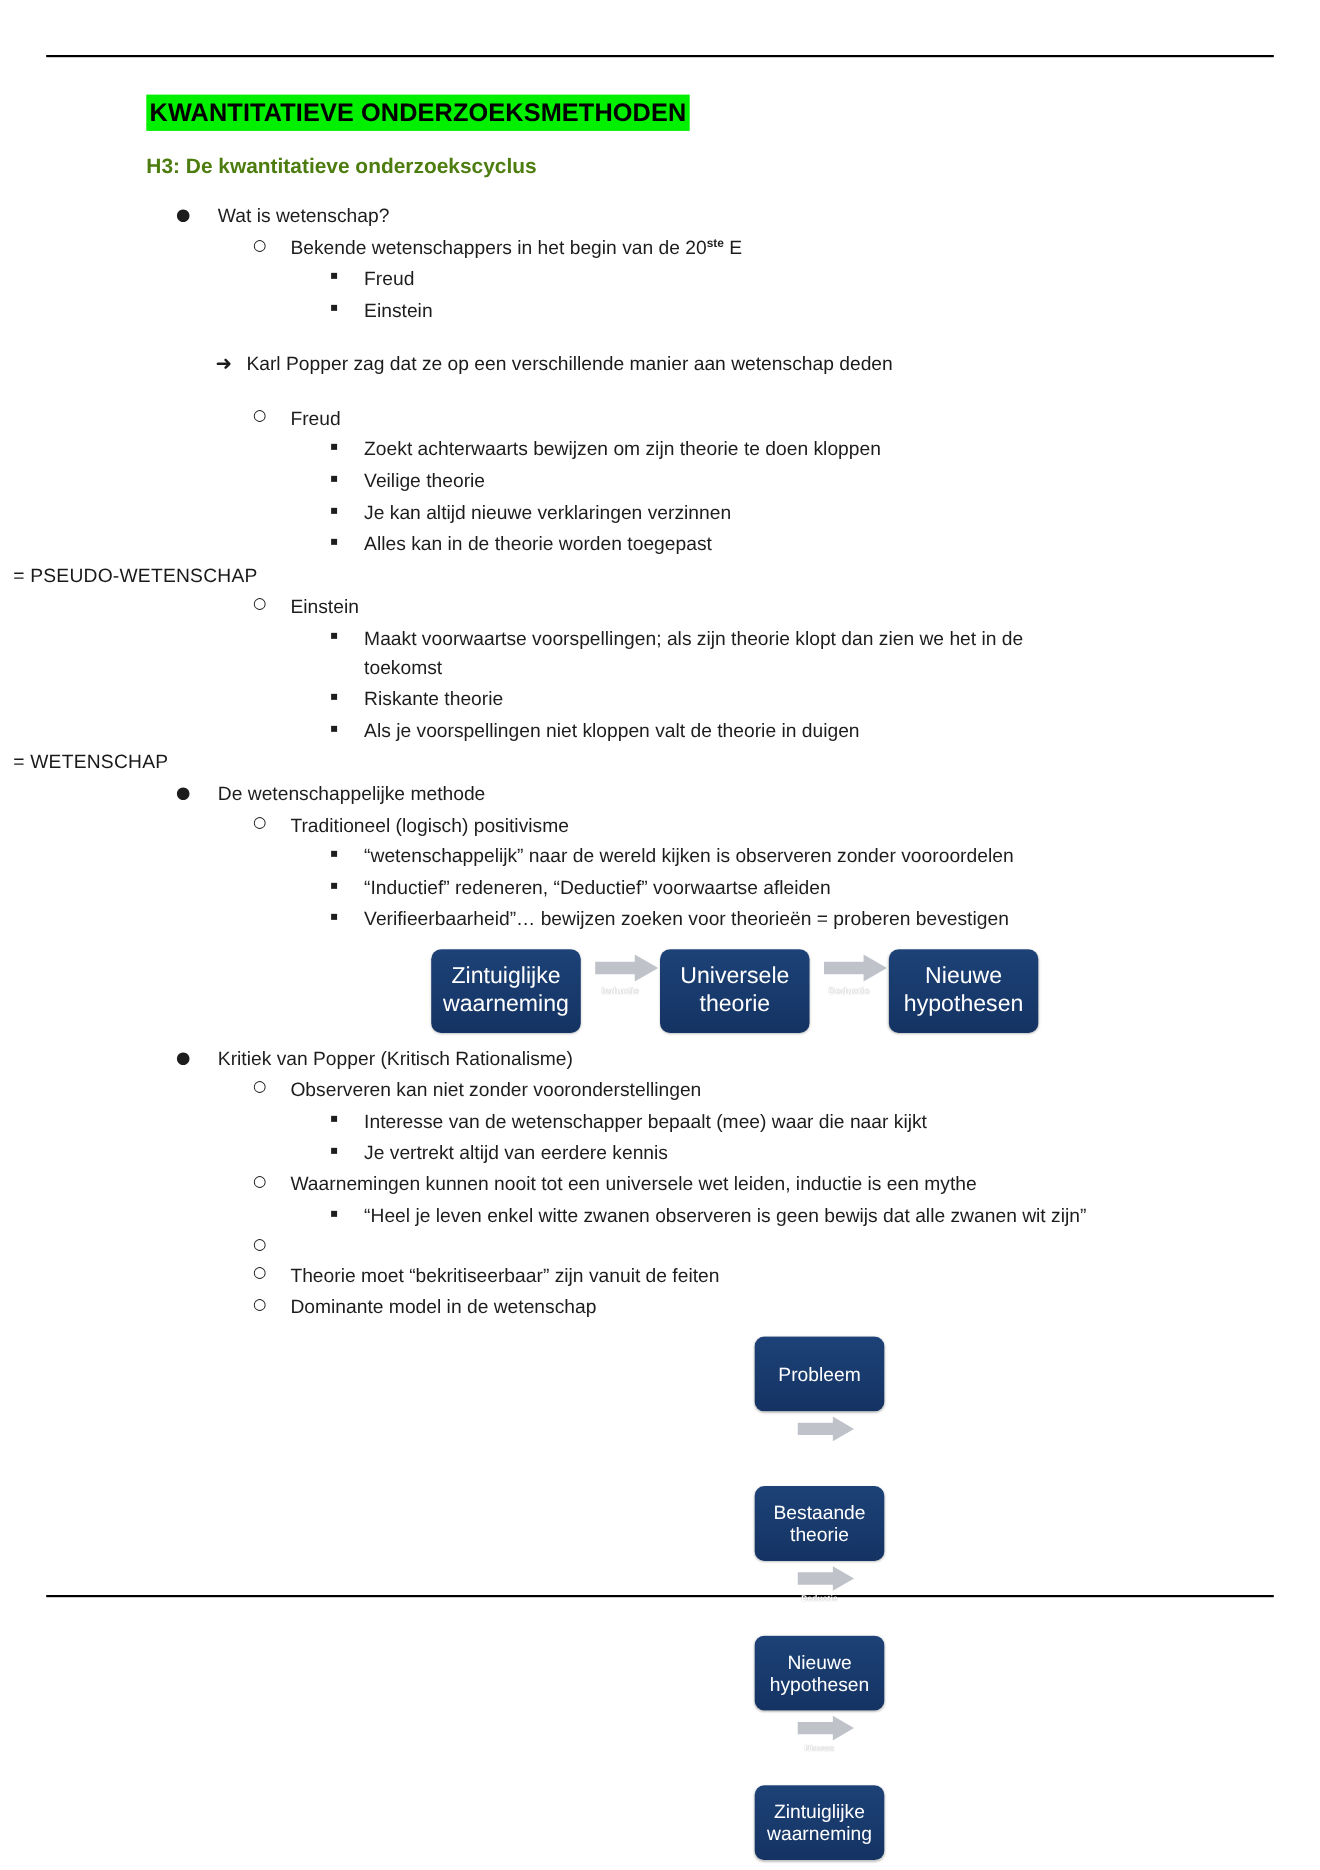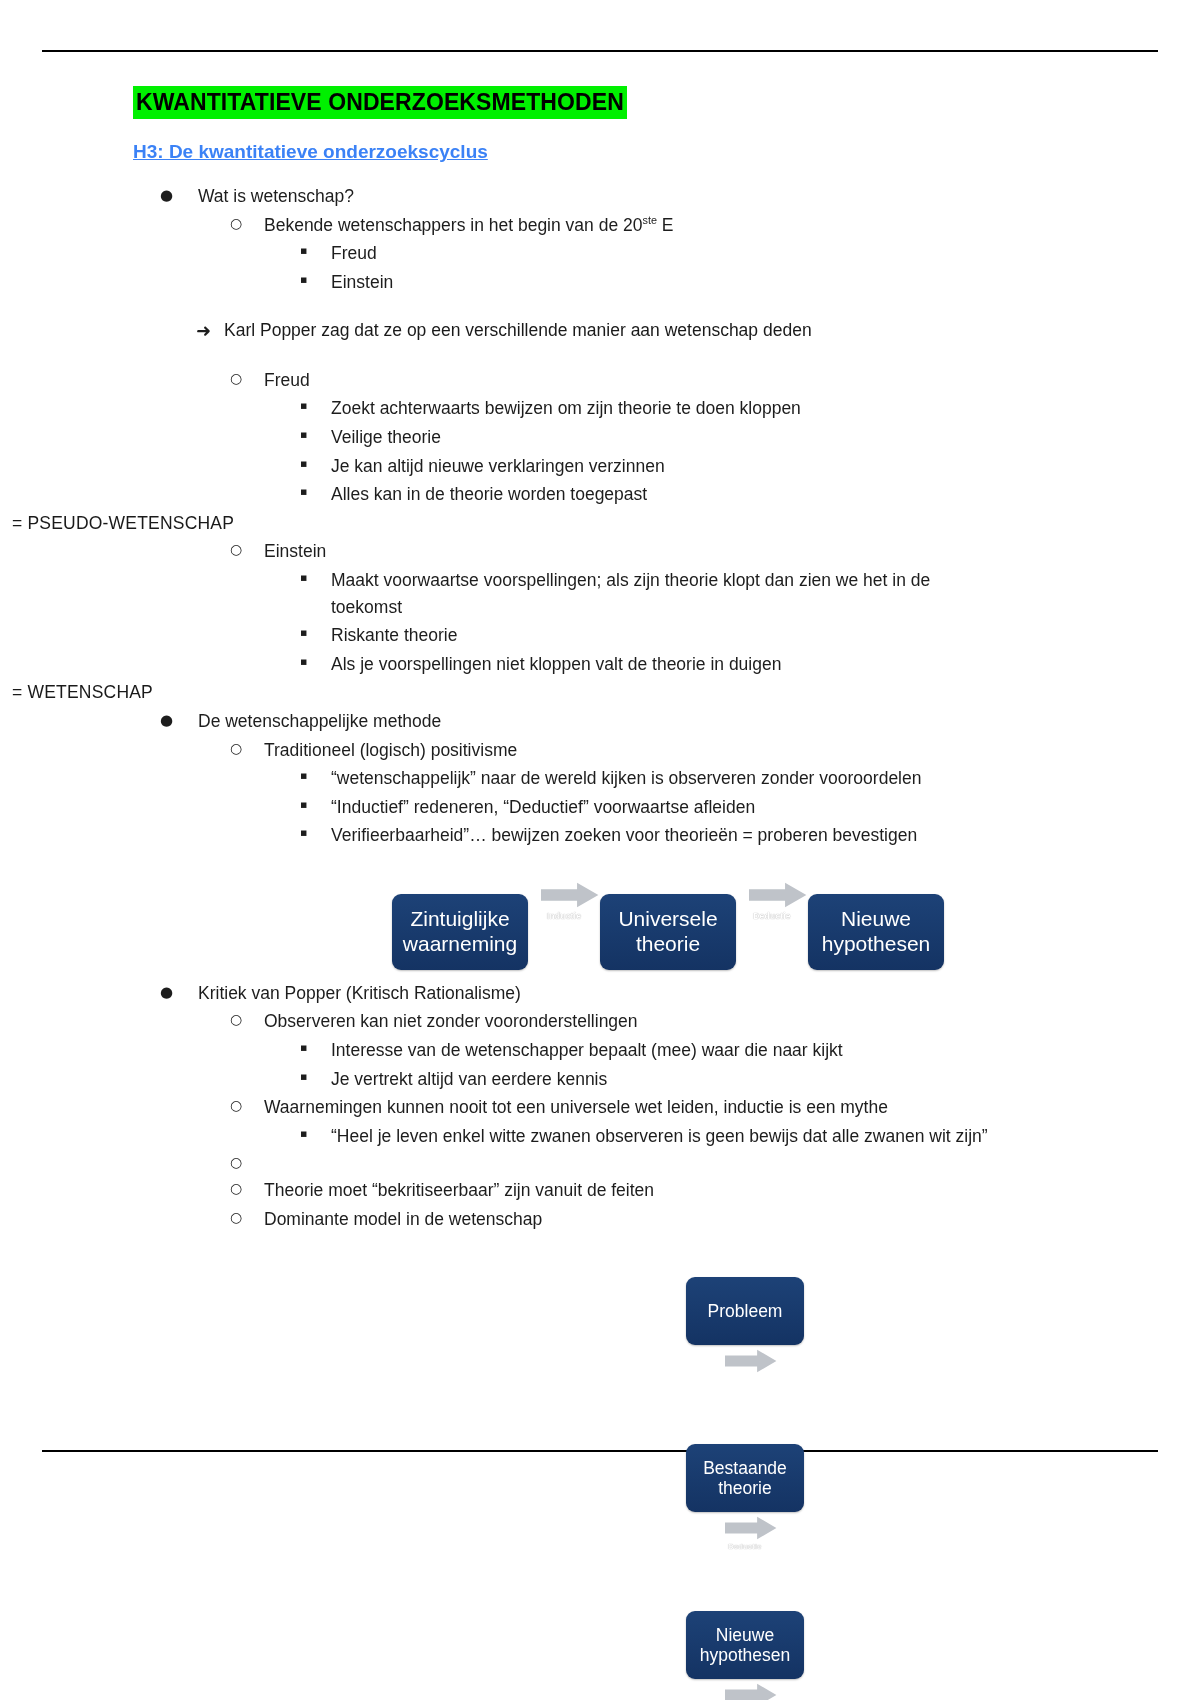--- a/index.html
+++ b/index.html
@@ -61,23 +61,22 @@
     font-weight: bold;
     font-size: 23px;
     letter-spacing: 0.1px;
     line-height: 1.22;
     padding: 2px 3px 3px 3px;
   }
   .doc-subtitle {
     padding-left: 133px;
     font-weight: bold;
     font-size: 19px;
-    color: #3b82f6;
+    color: #4d7c0f;
     margin-bottom: 20px;
-    text-decoration: underline;
   }
 
   
   .li {
     display: flex;
     align-items: flex-start;
     font-size: 17.5px;
     line-height: 1.52;
     color: #1d1d1d;
   }
@@ -140,21 +139,20 @@
     background: #163a6e;
     background-image: linear-gradient(180deg, #1d4277 0%, #143363 100%);
     color: #ffffff;
     border-radius: 9px;
     display: flex;
     align-items: center;
     justify-content: center;
     text-align: center;
     font-family: "Liberation Sans", sans-serif;
     box-shadow: 0 1px 2px rgba(0,0,0,0.25);
-    margin-top: 31px;
   }
   .d1 .node {
     width: 136px;
     height: 76px;
     font-size: 21px;
     line-height: 1.18;
   }
   .d2 .node {
     width: 118px;
     height: 68px;
@@ -184,21 +182,21 @@
     text-align: center;
     color: #ffffff;
     font-size: 8.5px;
     font-weight: bold;
     letter-spacing: 0.2px;
     text-shadow: 0 0 1px rgba(0,0,0,0.45);
     pointer-events: none;
   }
   .d2 .conn-label { font-size: 7.5px; }
 
-  sup { font-size: 0.62em; vertical-align: super; line-height: 0; }
+  sup { font-size: 0.62em; vertical-align: super; line-height: 0; font-weight: bold; }
 </style>
 </head>
 <body>
 
 <div class="page">
 
   <div class="rule-top"></div>
   <div class="rule-bottom"></div>
 
   <div class="content">

